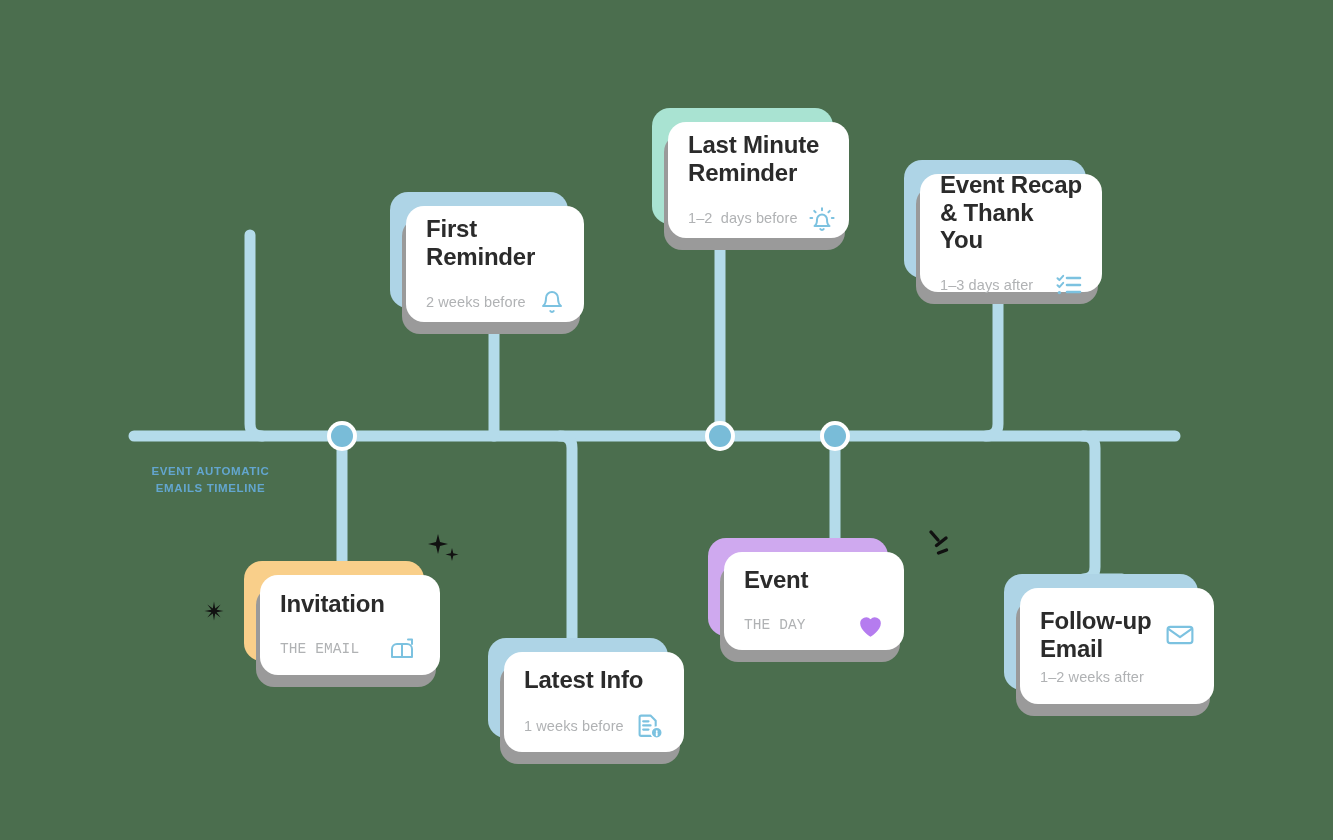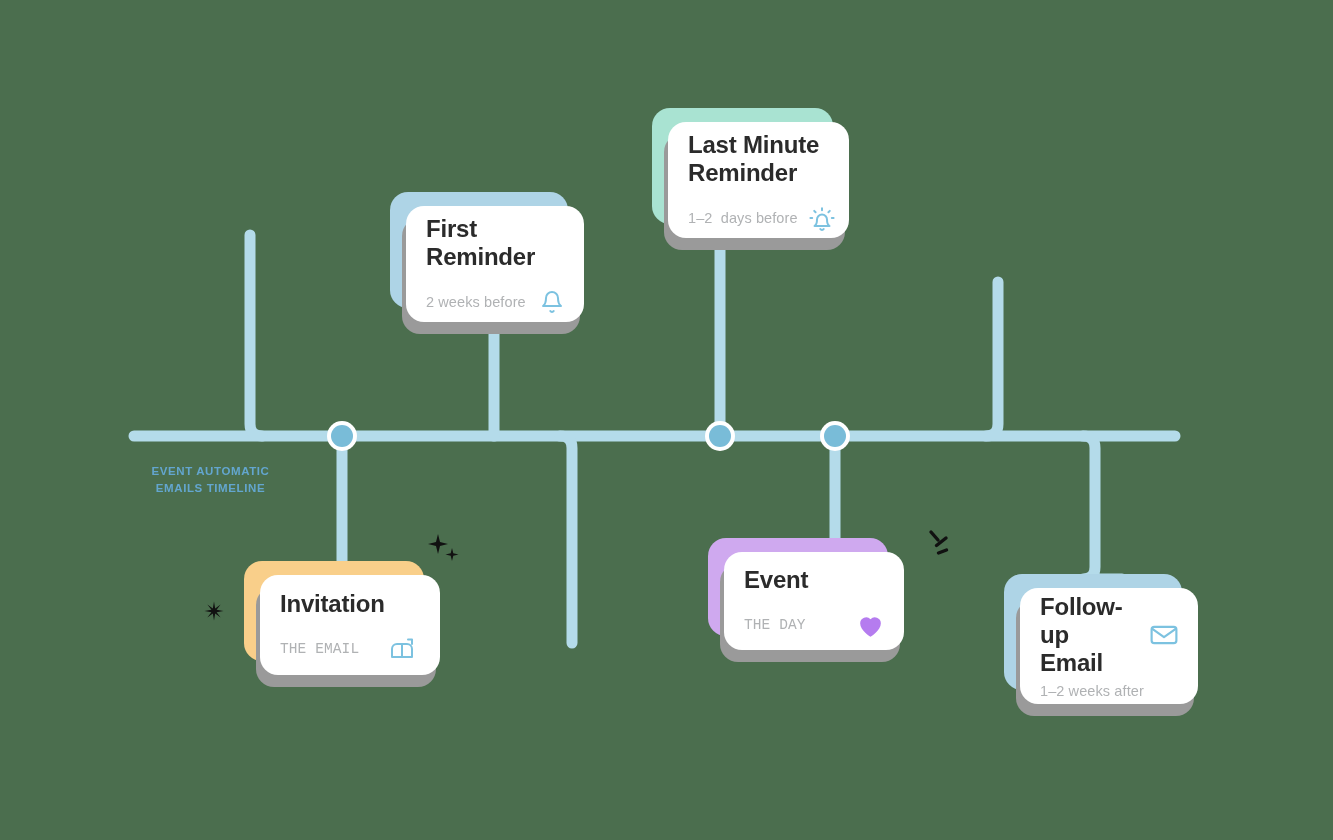--- a/index.html
+++ b/index.html
@@ -168,57 +168,94 @@
           <svg width="28" height="26" viewBox="0 0 28 24" fill="none" stroke="#7cc2e0" stroke-width="2" stroke-linecap="round" stroke-linejoin="round">
             <path d="M19 13.5a5 5 0 1 0-10 0c0 5-2.5 6.5-2.5 6.5h15S19 18.5 19 13.5z"></path>
             <path d="M12.3 23a2 2 0 0 0 3.4 0"></path>
             <path d="M14 4.2V2.2M7.6 6.3 6.2 4.9M20.4 6.3l1.4-1.4M4.2 12H2.4M23.8 12h1.8"></path>
           </svg>
         </span>
       </div>
     </div>
   </div>
 
+  <div class="card" style="left:904px;top:160px;width:182px;height:118px;">
+    <div class="accent" style="background:#aed4e6;"></div>
+    <div class="shade"></div>
+    <div class="face">
+      <div class="title">Event Recap
+&amp; Thank You</div>
+      <div class="subrow">
+        <span class="sub">1–3 days after</span>
+        <span class="ico">
+          <svg width="26" height="24" viewBox="0 0 26 24" fill="none" stroke="#7cc2e0" stroke-width="2" stroke-linecap="round" stroke-linejoin="round">
+            <path d="M1.5 5.2 3.4 7.1 7.2 2.8"></path>
+            <path d="M1.5 12.2 3.4 14.1 7.2 9.8"></path>
+            <circle cx="3.4" cy="19.6" r="1.7" fill="#7cc2e0" stroke="none"></circle>
+            <path d="M11 5h13M11 12h13M11 19h13" stroke-width="2.6"></path>
+          </svg>
+        </span>
+      </div>
+    </div>
+  </div>
 
   <div class="card" style="left:244px;top:561px;width:180px;height:100px;">
     <div class="accent" style="background:#f9cf8a;"></div>
     <div class="shade"></div>
     <div class="face">
       <div class="title">Invitation</div>
       <div class="subrow">
         <span class="sub caps">The Email</span>
         <span class="ico">
           <svg width="30" height="26" viewBox="0 0 30 24" fill="none" stroke="#7cc2e0" stroke-width="2" stroke-linecap="round" stroke-linejoin="round">
             <path d="M2 20v-8a5 5 0 0 1 5-5h10a5 5 0 0 1 5 5v8z"></path>
             <path d="M12 7v13"></path>
             <path d="M22 7V2.5h-4"></path>
           </svg>
         </span>
       </div>
     </div>
   </div>
 
+  <div class="card" style="left:488px;top:638px;width:180px;height:100px;">
+    <div class="accent" style="background:#aed4e6;"></div>
+    <div class="shade"></div>
+    <div class="face">
+      <div class="title">Latest Info</div>
+      <div class="subrow">
+        <span class="sub">1 weeks before</span>
+        <span class="ico">
+          <svg width="27" height="27" viewBox="0 0 26 26" fill="none" stroke="#7cc2e0" stroke-width="2" stroke-linecap="round" stroke-linejoin="round">
+            <path d="M4 2.5h9l5 5v13a1.5 1.5 0 0 1-1.5 1.5H4A1.5 1.5 0 0 1 2.5 20.5V4A1.5 1.5 0 0 1 4 2.5z"></path>
+            <path d="M6 8h5M6 12h7M6 16h5" stroke-width="2.2"></path>
+            <circle cx="19" cy="19" r="5.4" fill="#7cc2e0" stroke="#ffffff" stroke-width="1.6"></circle>
+            <path d="M19 17.4v.2M19 19.3v2.1" stroke="#ffffff" stroke-width="1.8"></path>
+          </svg>
+        </span>
+      </div>
+    </div>
+  </div>
 
   <div class="card" style="left:708px;top:538px;width:180px;height:98px;">
     <div class="accent" style="background:#cfa9ef;"></div>
     <div class="shade"></div>
     <div class="face">
       <div class="title">Event</div>
       <div class="subrow">
         <span class="sub caps">The Day</span>
         <span class="ico">
           <svg width="27" height="25" viewBox="0 0 24 22" fill="#b57cef">
             <path d="M12 21s-9.2-5.6-9.2-12A5.4 5.4 0 0 1 12 5.4 5.4 5.4 0 0 1 21.2 9c0 6.4-9.2 12-9.2 12z"></path>
           </svg>
         </span>
       </div>
     </div>
   </div>
 
-  <div class="card icon-on-title" style="left:1004px;top:574px;width:178px;height:116px;">
+  <div class="card icon-on-title" style="left:1004px;top:574px;width:178px;height:116px;padding-left:16px;">
     <div class="accent" style="background:#aed4e6;"></div>
     <div class="shade"></div>
     <div class="face">
       <div class="titlerow">
         <span class="title">Follow-up
 Email</span>
         <span class="ico">
           <svg width="28" height="22" viewBox="0 0 26 20" fill="none" stroke="#7cc2e0" stroke-width="2" stroke-linecap="round" stroke-linejoin="round">
             <rect x="1.5" y="2.5" width="23" height="15" rx="2.5"></rect>
             <path d="M2.5 4.5 13 12 23.5 4.5"></path>

